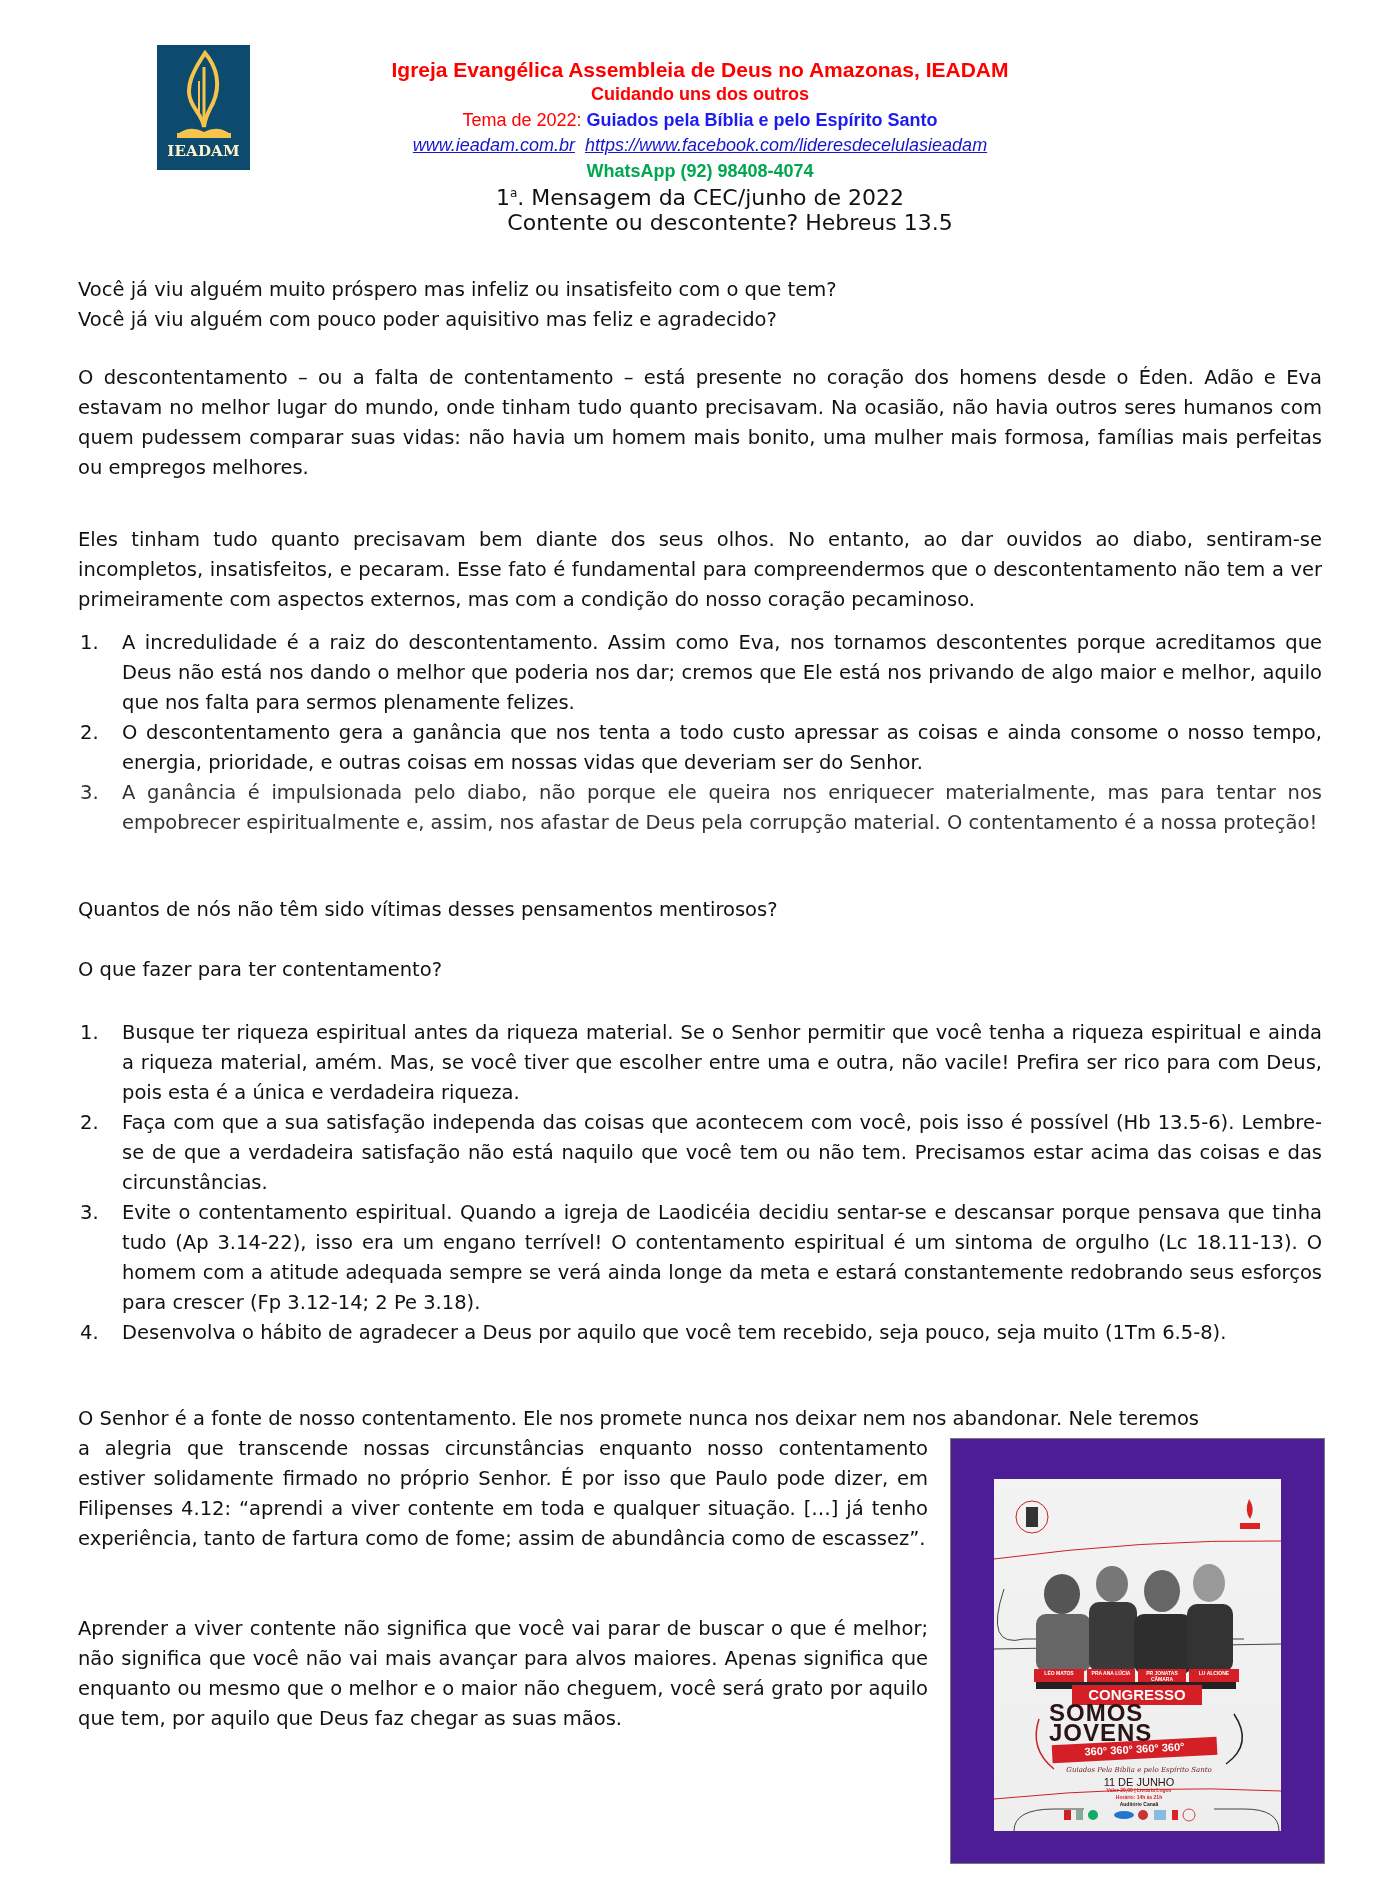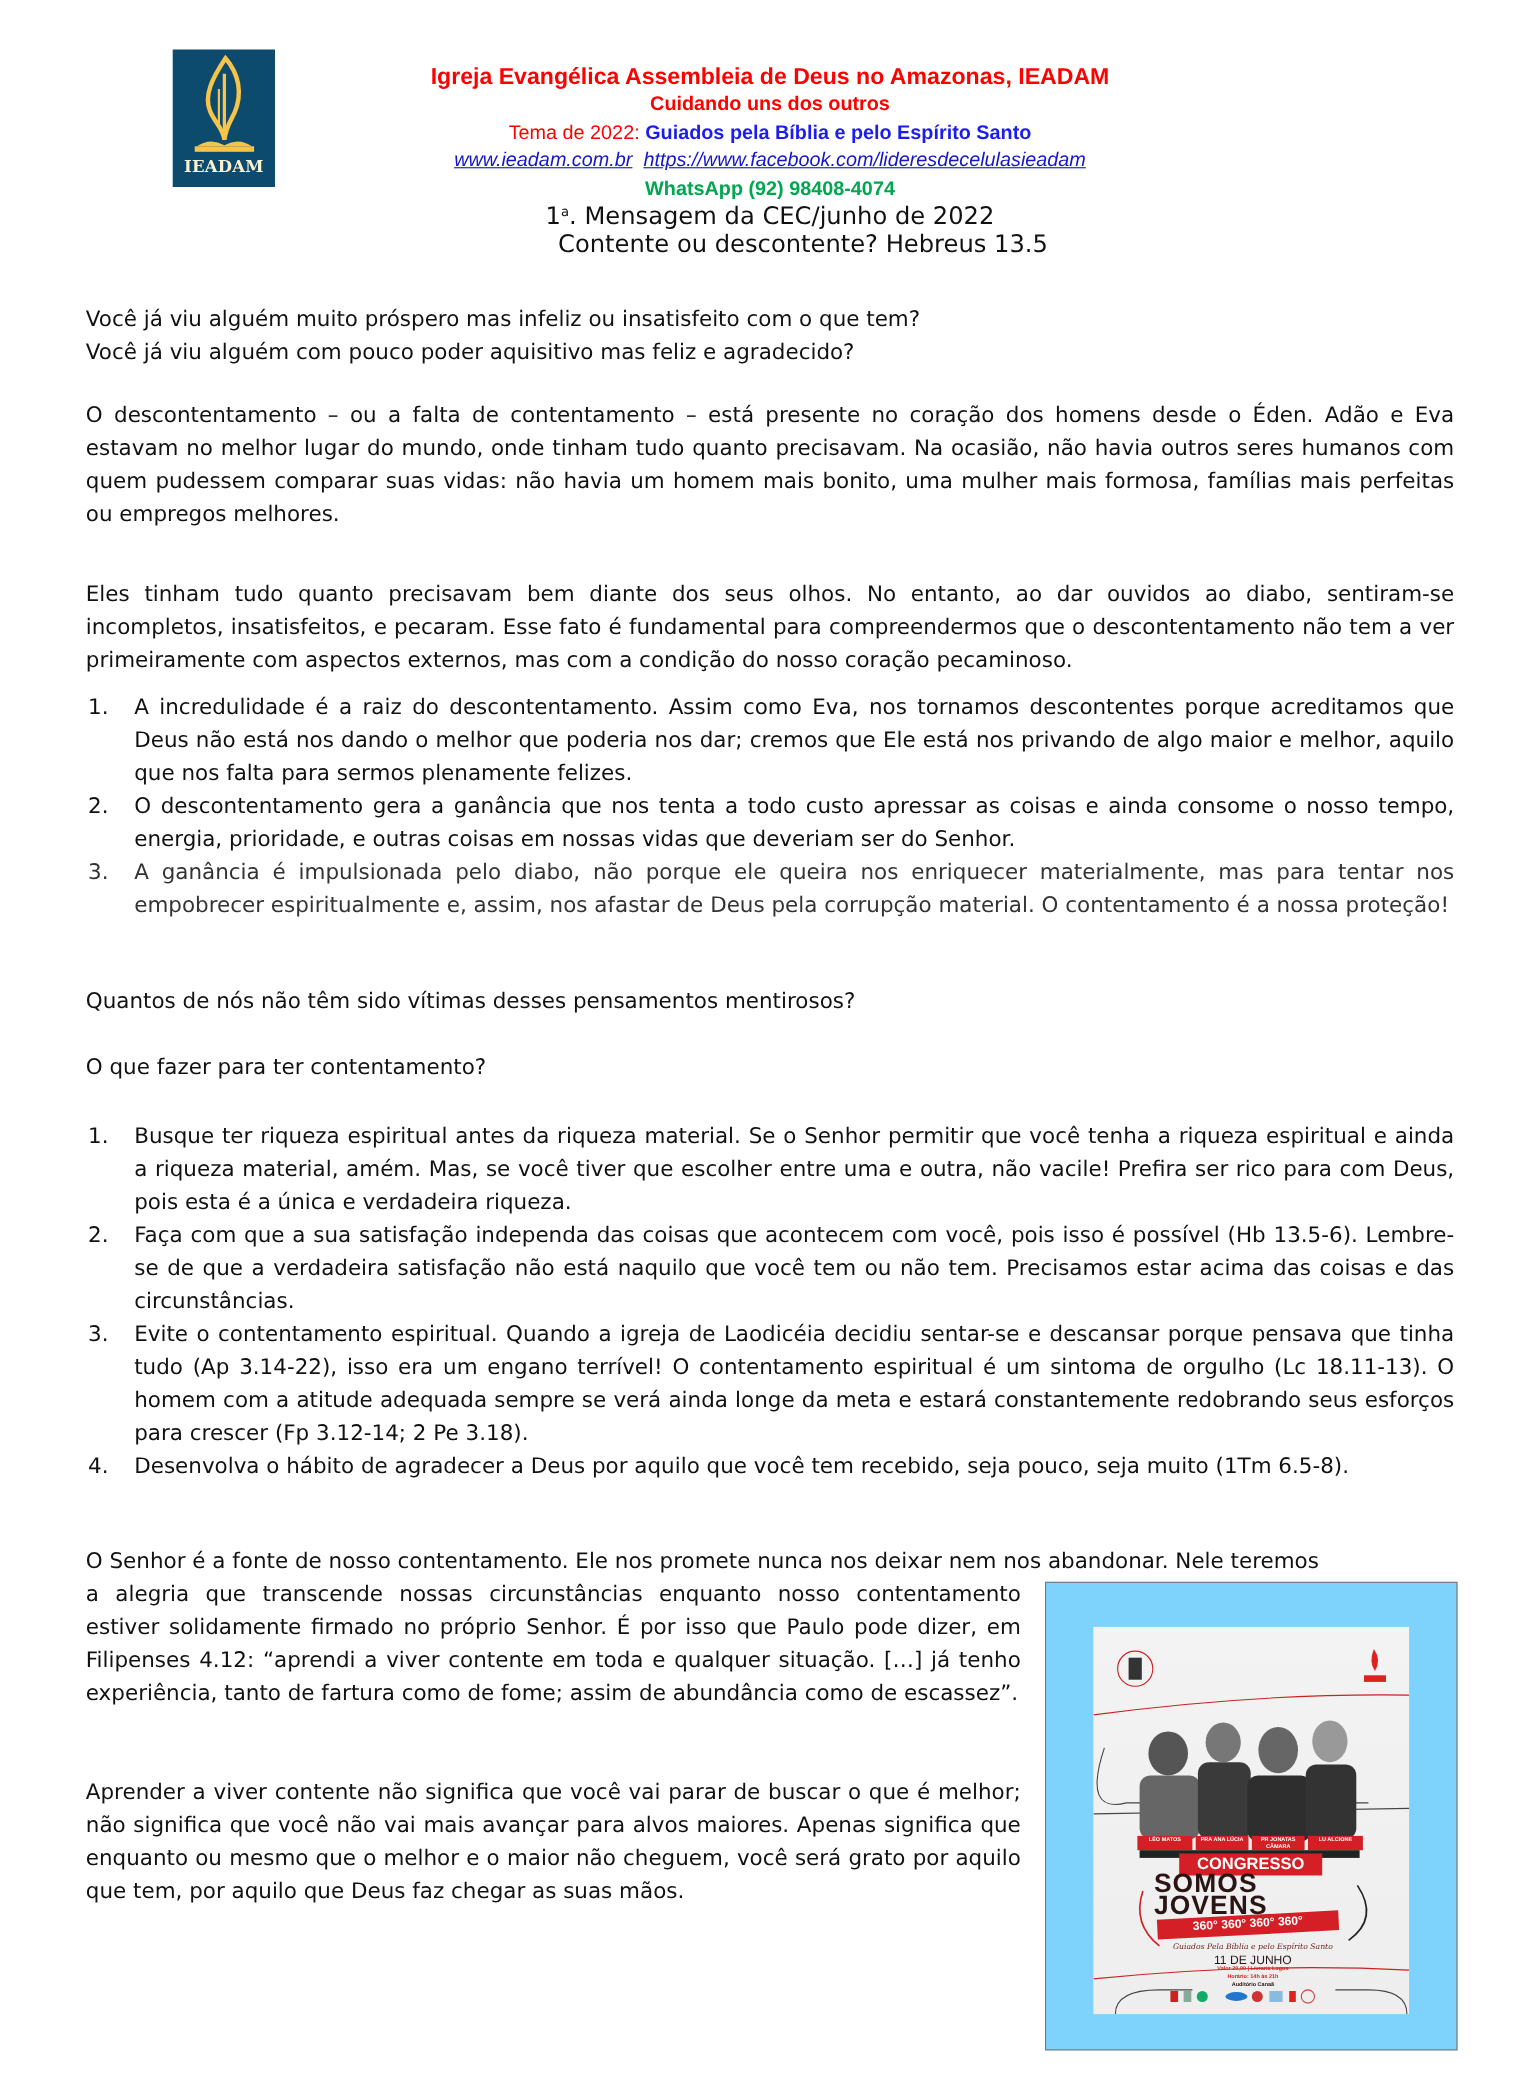--- a/index.html
+++ b/index.html
@@ -21,21 +21,21 @@
   .h6 { top: 185px; font-size: 22px; color: #111; font-family: "DejaVu Sans", sans-serif; }
   .h7 { top: 210px; font-size: 22px; color: #111; font-family: "DejaVu Sans", sans-serif; padding-left: 60px; box-sizing: border-box; }
   .sup { font-size: 12px; vertical-align: 8px; }
   .body { position: absolute; left: 78px; width: 1244px; font-size: 19.5px; line-height: 30px;
           text-align: justify; }
   .p { margin: 0; }
   .li { position: relative; padding-left: 44px; margin: 0; }
   .li .num { position: absolute; left: 2px; top: 0; }
   .gray { color: #333; }
   .poster-frame { position: absolute; left: 950px; top: 1438px; width: 373px; height: 424px;
-                  border: 1.5px solid #777; background: #7dd3fc; }
+                  border: 1.5px solid #777; background: #4c1d95; }
   .poster { position: absolute; left: 43px; top: 40px; width: 287px; height: 352px;
             background: linear-gradient(#f3f3f3, #eeeeee); overflow: hidden; }
   .wrap-col { position: absolute; left: 78px; width: 850px; font-size: 19.5px; line-height: 30px; text-align: justify; }
 </style>
 </head>
 <body>
 
 <div class="logo">
   <svg width="93" height="125" viewBox="0 0 93 125">
     <path d="M48 8 C60 22 64 40 56 58 C52 66 48 72 47 82 C46 72 38 66 34 56 C28 42 36 26 48 8 Z" fill="none" stroke="#f6c44a" stroke-width="4"></path>

